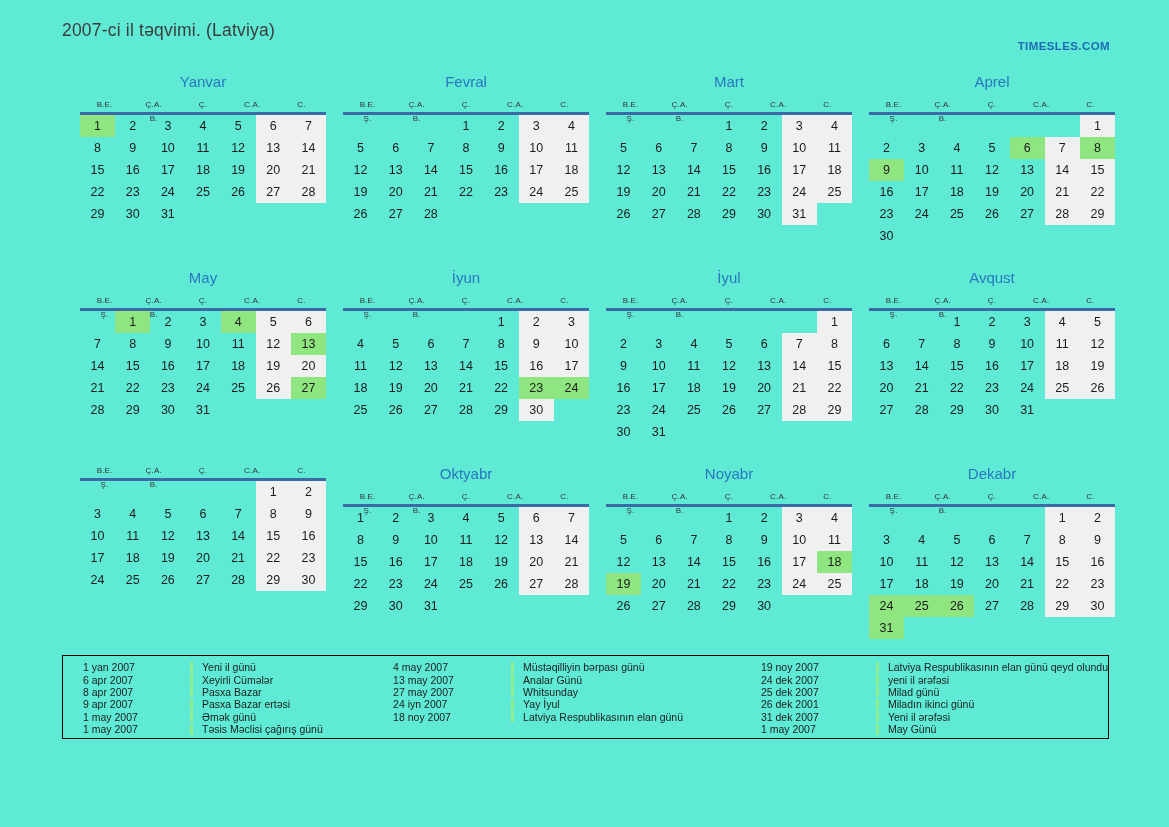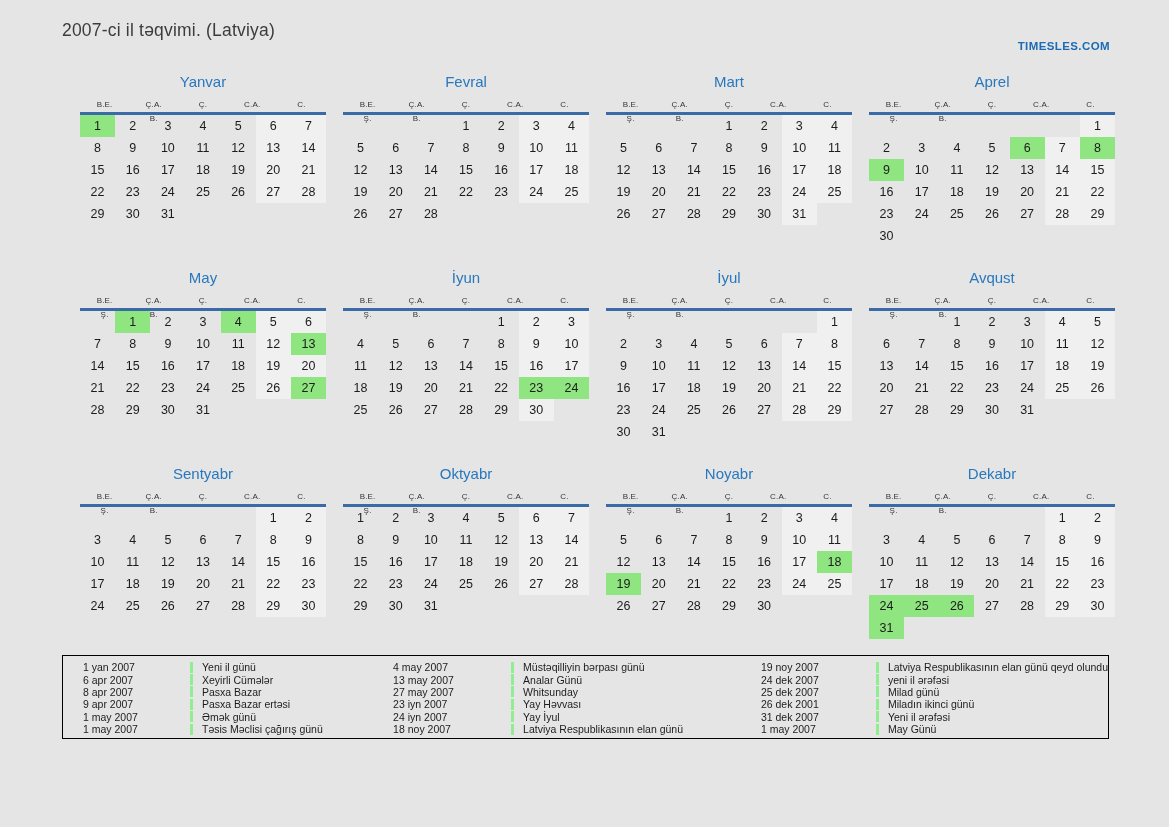--- a/index.html
+++ b/index.html
@@ -1,21 +1,21 @@
 <!DOCTYPE html>
 <html style="--holiday-green: #8fe57f; --weekend-gray: #f0f0f0; --header-line-blue: #3b6ba6; --month-title-blue: #2878be; --site-link-blue: #1b6bb5; --legend-bar-green: #90ee90;"><head>
 <meta charset="utf-8">
 <style>
   * { margin: 0; padding: 0; box-sizing: border-box; }
   html, body { background: #ffffff; }
   .page {
     position: relative;
     width: 1169px;
     height: 827px;
-    background: #e5e5e5;
+    background: #5eead4;
     font-family: "Liberation Sans", "DejaVu Sans", sans-serif;
     color: #222;
     overflow: hidden;
   }
   .topbar {
     position: absolute;
     left: 62px;
     right: 59px;
     top: 20px;
     display: flex;
@@ -505,21 +505,20 @@
           <div class="day weekend">25</div>
           <div class="day weekend">26</div>
           <div class="day">27</div>
           <div class="day">28</div>
           <div class="day">29</div>
           <div class="day">30</div>
           <div class="day">31</div>
         </div>
       </div>
       <div class="month">
-        <div class="month-title">Sentyabr</div>
         <div class="weekday-row">
           <div class="weekday">B.E.</div>
           <div class="weekday">Ç.A.</div>
           <div class="weekday">Ç.</div>
           <div class="weekday">C.A.</div>
           <div class="weekday">C.</div>
           <div class="weekday">Ş.</div>
           <div class="weekday">B.</div>
         </div>
         <div class="month-line"></div>
@@ -751,25 +750,20 @@
           <span class="legend-date">13 may 2007</span>
           <span class="legend-bar"></span>
           <span class="legend-name">Analar Günü</span>
         </div>
         <div class="legend-row">
           <span class="legend-date">27 may 2007</span>
           <span class="legend-bar"></span>
           <span class="legend-name">Whitsunday</span>
         </div>
         <div class="legend-row">
-          <span class="legend-date">23 iyn 2007</span>
-          <span class="legend-bar"></span>
-          <span class="legend-name">Yay Həvvası</span>
-        </div>
-        <div class="legend-row">
           <span class="legend-date">24 iyn 2007</span>
           <span class="legend-bar"></span>
           <span class="legend-name">Yay İyul</span>
         </div>
         <div class="legend-row">
           <span class="legend-date">18 noy 2007</span>
           <span class="legend-bar"></span>
           <span class="legend-name">Latviya Respublikasının elan günü</span>
         </div>
       </div>

